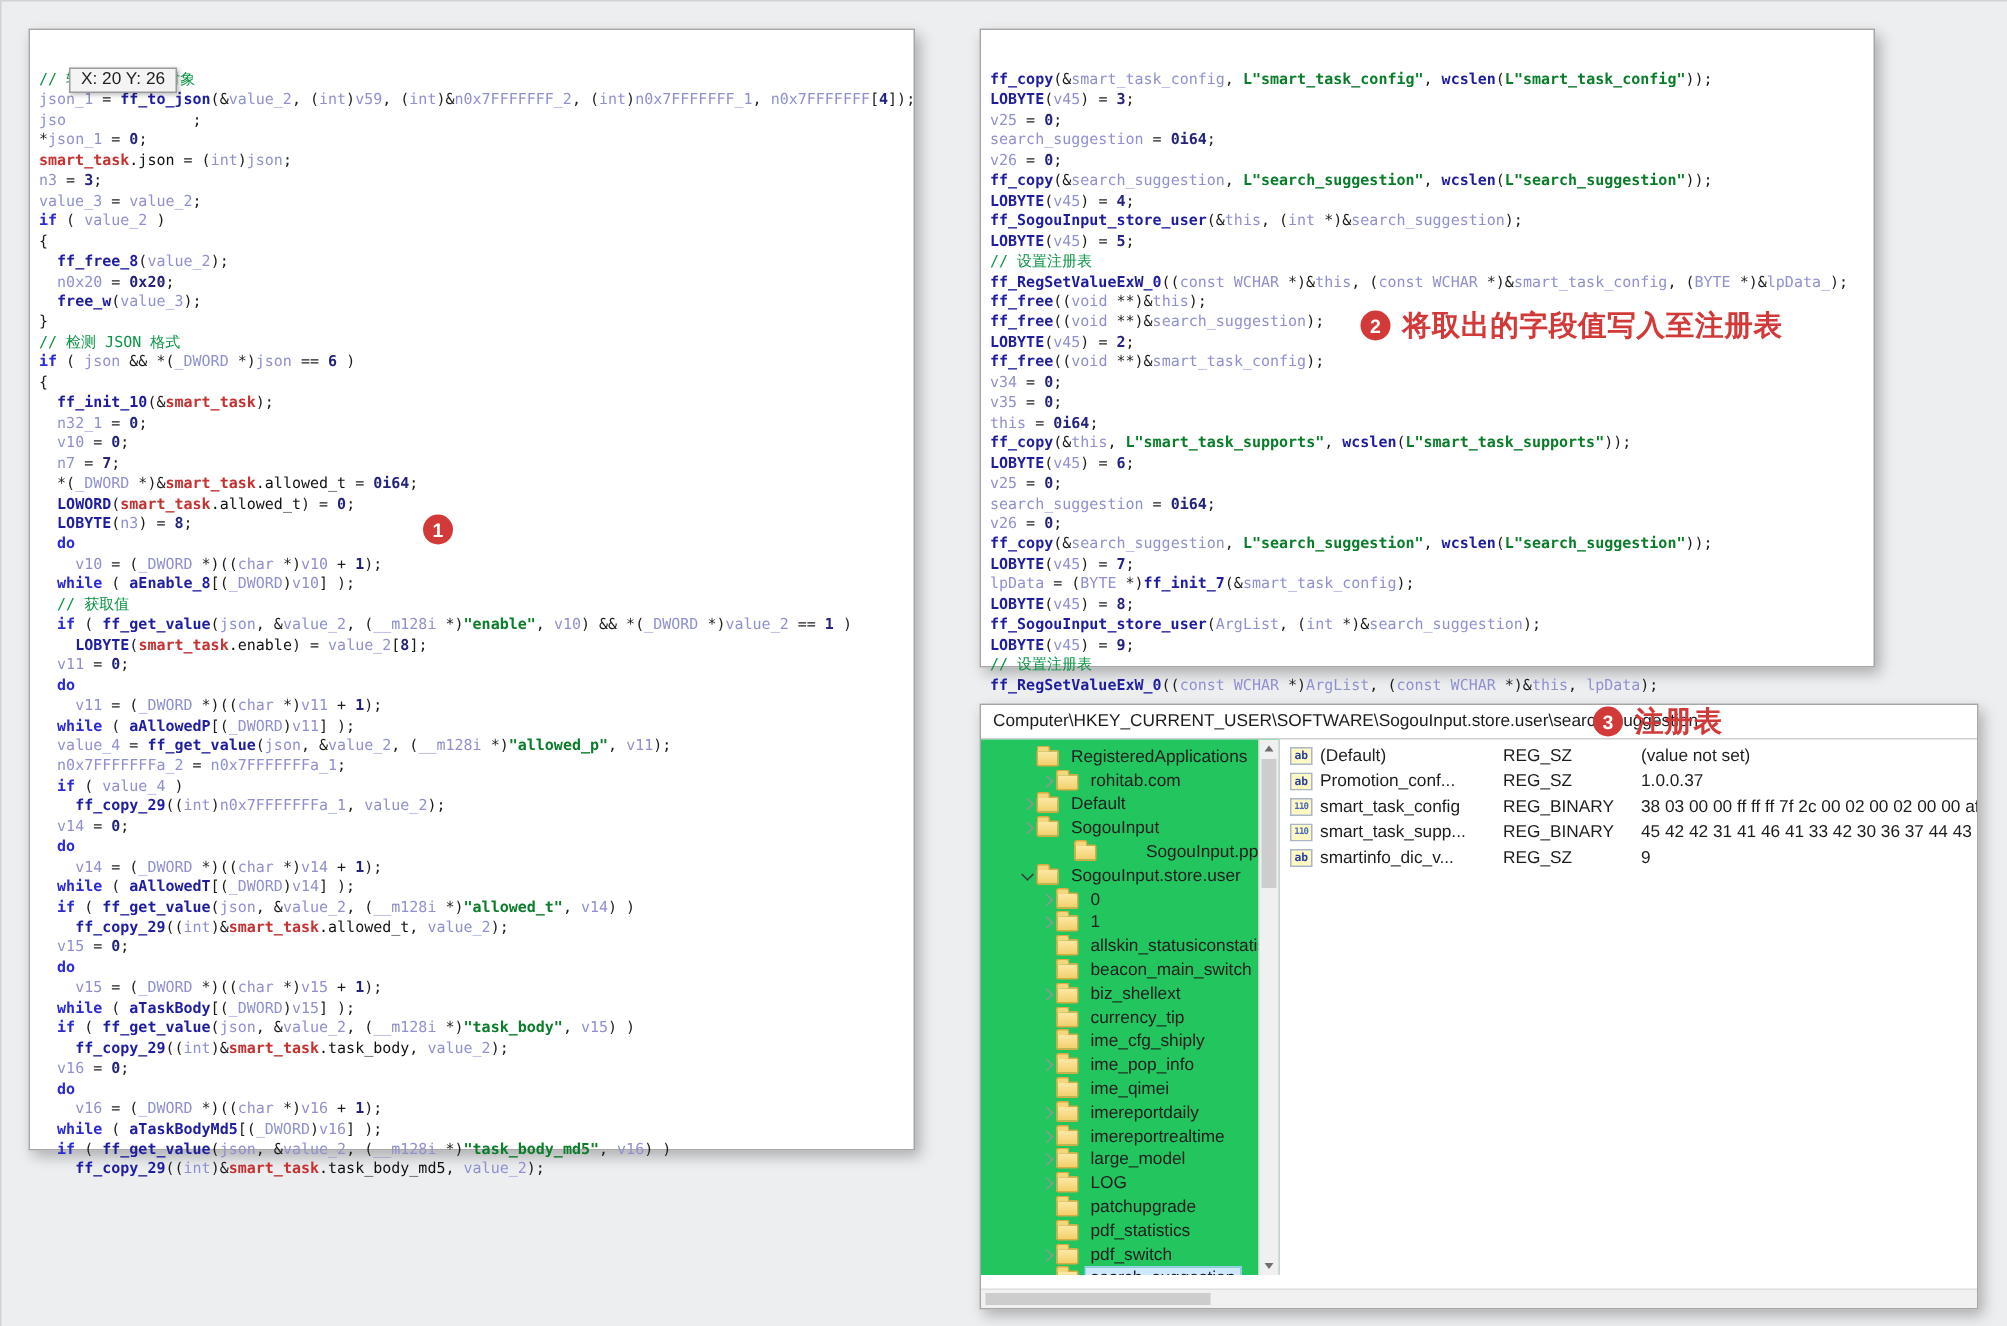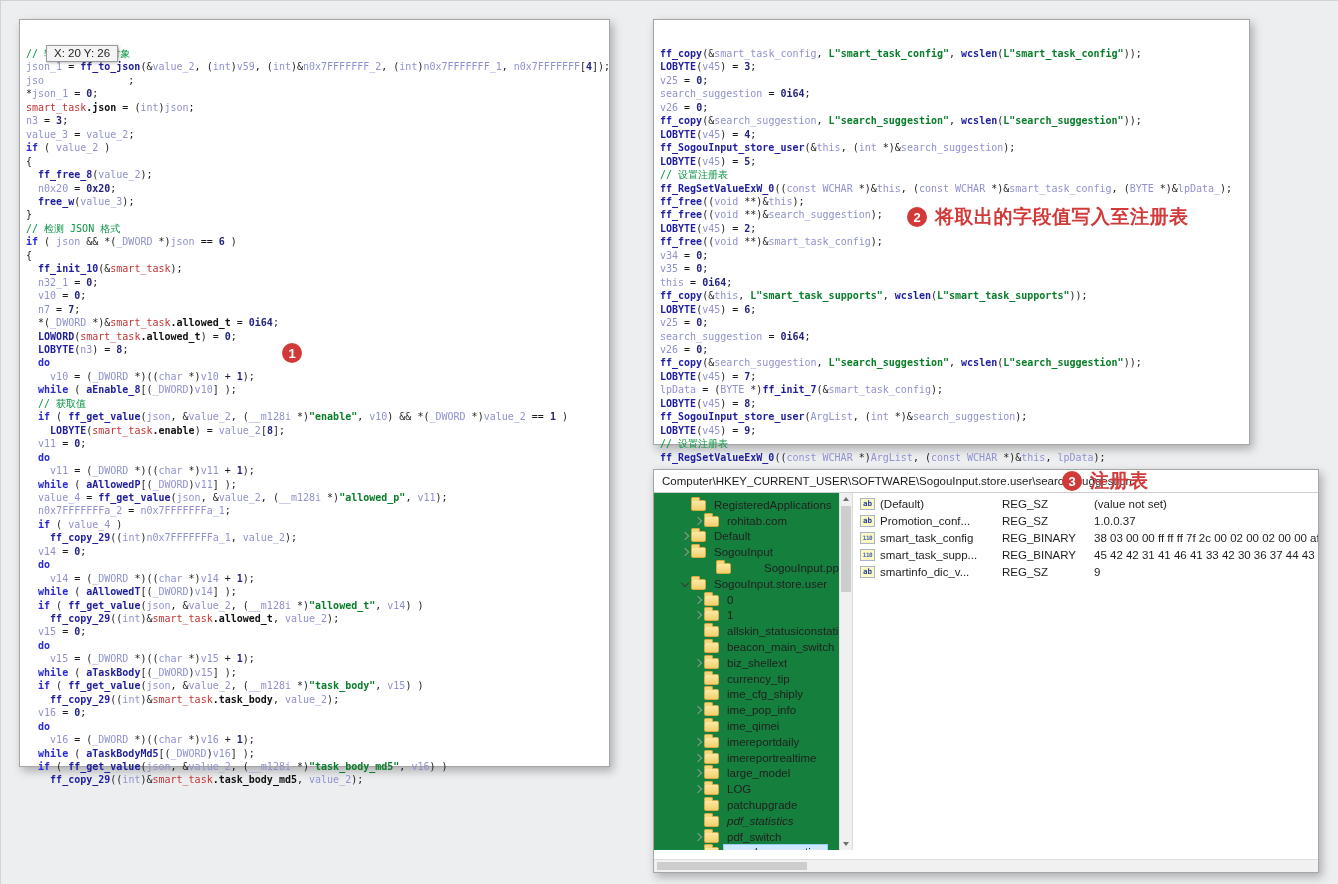--- a/index.html
+++ b/index.html
@@ -13,43 +13,43 @@
   
   .code{padding:3px 0 0 6px;white-space:pre;overflow:hidden;height:100%;box-sizing:border-box;
         font-family:"DejaVu Sans Mono",monospace;font-size:10px;line-height:13.45px;color:#1b1b1b;margin-top:24px;}
   .ln{white-space:pre;}
   .tk-p{color:#1b1b1b}
   .tk-c{color:#0b9444}
   .tk-k{color:#2a2ad4;font-weight:bold}
   .tk-t{color:#8f91cf}
   .tk-v{color:#8f91cf}
   .tk-f{color:#1d1d9e;font-weight:bold}
-  .tk-g{color:#c43232;font-weight:normal}
-  .tk-m{color:#101010;font-weight:bold}
+  .tk-g{color:#c43232;font-weight:bold}
+  .tk-m{color:#101010;font-weight:normal}
   .tk-s{color:#0a7d2a;font-weight:bold}
   .tk-n{color:#23237e;font-weight:bold}
 
   .tooltip{position:absolute;left:26px;top:25px;background:#f4f4f4;border:1px solid #9b9b9b;
            padding:1px 7px 2px 7px;font-size:11.5px;color:#1f1f1f;box-shadow:1px 1px 3px rgba(0,0,0,.25);
            font-family:"Liberation Sans",sans-serif;z-index:4;white-space:nowrap;}
 
   
   .annot{position:absolute;display:flex;align-items:center;gap:8px;color:#d23a3a;font-weight:bold;
          font-size:19px;white-space:nowrap;z-index:6;letter-spacing:.5px;}
   .badge{width:20px;height:20px;border-radius:50%;background:#d23a3a;color:#fff;font-size:13px;
          display:flex;align-items:center;justify-content:center;flex:0 0 20px;letter-spacing:0;}
   .a1{left:281px;top:342px}
   .a2{left:906px;top:203px}
   .a3{left:1061px;top:467px}
 
   
   .addrbar{height:22px;border-bottom:1px solid #cfcfcf;display:flex;align-items:center;padding-left:8px;
            font-size:11.5px;color:#1c1c1c;background:#fff;}
   .reg-body{position:relative;display:flex;height:357px;}
-  .tree{position:relative;width:198px;flex:0 0 198px;border-right:1px solid #dadada;overflow:hidden;background:#15803d;}
+  .tree{position:relative;width:198px;flex:0 0 198px;border-right:1px solid #dadada;overflow:hidden;background:#22c55e;}
   .tree-rows{padding-top:4px;}
   .trow{display:flex;align-items:center;height:15.8px;font-size:11.5px;color:#202020;white-space:nowrap;}
   .expslot{width:13px;flex:0 0 13px;display:flex;align-items:center;justify-content:center;}
   .chev{display:inline-block;width:5px;height:5px;border-right:1.4px solid #969696;border-bottom:1.4px solid #969696;
         transform:rotate(-45deg);}
   .chev.exp{border-color:#3a3a3a;transform:rotate(45deg);margin-top:-2px;}
   .folder{position:relative;width:15px;height:11px;flex:0 0 15px;background:linear-gradient(#fce9a6,#f2cf6d);
           border:1px solid #d8ab43;border-radius:1.5px;box-sizing:border-box;margin-top:1px;}
   .folder::before{content:"";position:absolute;left:-1px;top:-4px;width:7px;height:3px;background:#f4d77c;
           border:1px solid #d8ab43;border-bottom:none;border-radius:2px 2px 0 0;}
@@ -218,21 +218,21 @@
                 <span class="chev"></span>
               </span>
               <span class="folder"></span>
               <span class="tlabel">LOG</span>
             </div>
             <div class="trow" style="padding-left: 37px;">
               <span class="expslot"></span>
               <span class="folder"></span>
               <span class="tlabel">patchupgrade</span>
             </div>
-            <div class="trow" style="padding-left: 37px; font-style: italic;">
+            <div class="trow" style="padding-left: 37px;">
               <span class="expslot"></span>
               <span class="folder"></span>
               <span class="tlabel">pdf_statistics</span>
             </div>
             <div class="trow" style="padding-left: 37px;">
               <span class="expslot">
                 <span class="chev"></span>
               </span>
               <span class="folder"></span>
               <span class="tlabel">pdf_switch</span>

